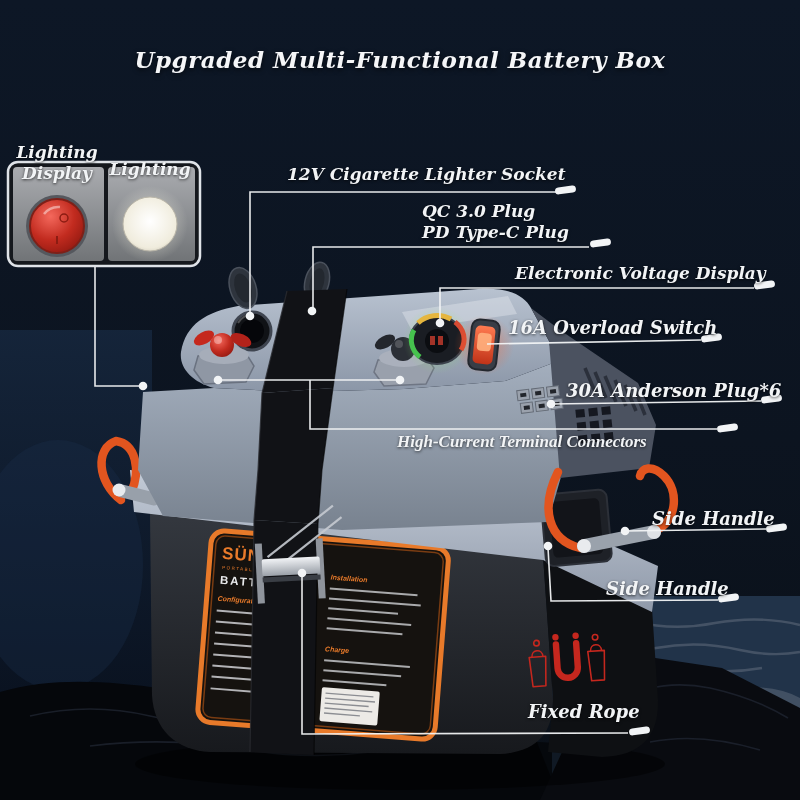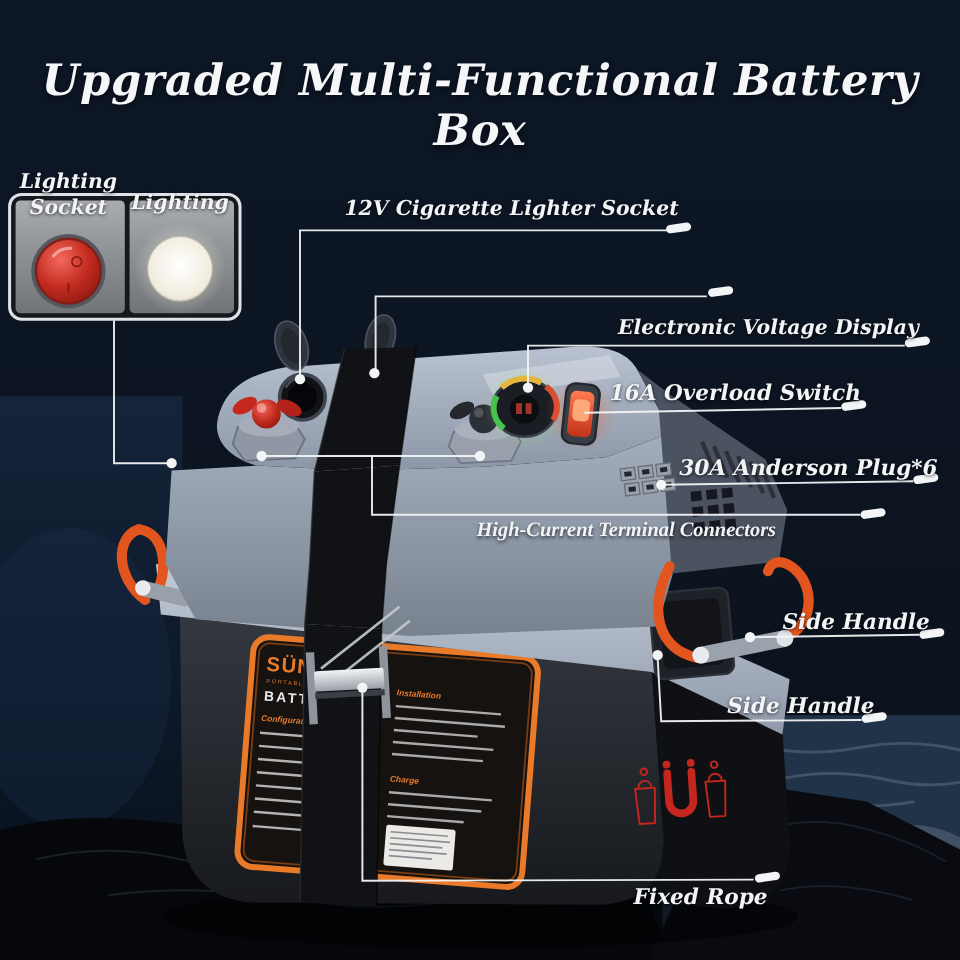--- a/index.html
+++ b/index.html
@@ -20,21 +20,21 @@
   .seaF{fill:var(--c-sea);}
   .accentF{fill:var(--c-accent);}
   .logoS{stroke:var(--c-logo);fill:none;stroke-width:1.7;stroke-linejoin:round;}
   .logoF{fill:var(--c-logo);}
   .lbl{
     position:absolute;color:var(--c-callout);font-style:italic;font-weight:bold;
     white-space:nowrap;text-shadow:0 1px 3px rgba(0,0,0,.7);z-index:3;
   }
   .title{
     position:absolute;left:0;right:0;top:46px;text-align:center;
-    font-style:italic;font-weight:bold;font-size:36px;color:#f5f6f8;
+    font-style:italic;font-weight:bold;font-size:23px;color:#f5f6f8;
     letter-spacing:.5px;text-shadow:0 2px 5px rgba(0,0,0,.6);z-index:3;
   }
   .fs17{font-size:17px;} .fs18{font-size:18px;font-style:italic;}
   .two-line span{display:block;line-height:21px;}
   .ctr{text-align:center;}
 </style>
 </head>
 <body>
 
 <div class="stage">
@@ -385,27 +385,31 @@
       <path class="cl-line" d="M302,575 L302,734 L628,733"></path>
       <circle class="cl-dot" cx="302" cy="573" r="4.3"></circle>
       <rect class="cl-pill" x="629" y="727.5" width="21" height="7" rx="3.5" transform="rotate(-8 639 731)"></rect>
     </g>
   </svg>
 
   <div class="title">Upgraded Multi-Functional Battery Box</div>
 
   <div class="lbl fs17 ctr two-line" style="left:6px;top:142px;width:102px;">
     <span>Lighting</span>
-    <span>Socket</span>
+    <span>Display</span>
   </div>
   <div class="lbl fs17 ctr" style="left:102px;top:159px;width:96px;">Lighting</div>
 
   <div class="lbl fs17" style="left:287px;top:164px;">12V Cigarette Lighter Socket</div>
 
+  <div class="lbl fs17 two-line" style="left:422px;top:201px;">
+    <span>QC 3.0 Plug</span>
+    <span>PD Type-C Plug</span>
+  </div>
 
   <div class="lbl fs17" style="left:515px;top:263px;">Electronic Voltage Display</div>
   <div class="lbl fs18" style="left:508px;top:317px;">16A Overload Switch</div>
   <div class="lbl fs18" style="left:566px;top:380px;">30A Anderson Plug*6</div>
   <div class="lbl fs17" style="left:397px;top:432px;font-family:Liberation Serif, serif;">High-Current Terminal Connectors</div>
   <div class="lbl fs18" style="left:652px;top:508px;">Side Handle</div>
   <div class="lbl fs18" style="left:606px;top:578px;">Side Handle</div>
-  <div class="lbl fs18" style="left:528px;top:701px;margin-top:36px;">Fixed Rope</div>
+  <div class="lbl fs18" style="left:528px;top:701px;">Fixed Rope</div>
 </div>
 
 </body></html>

